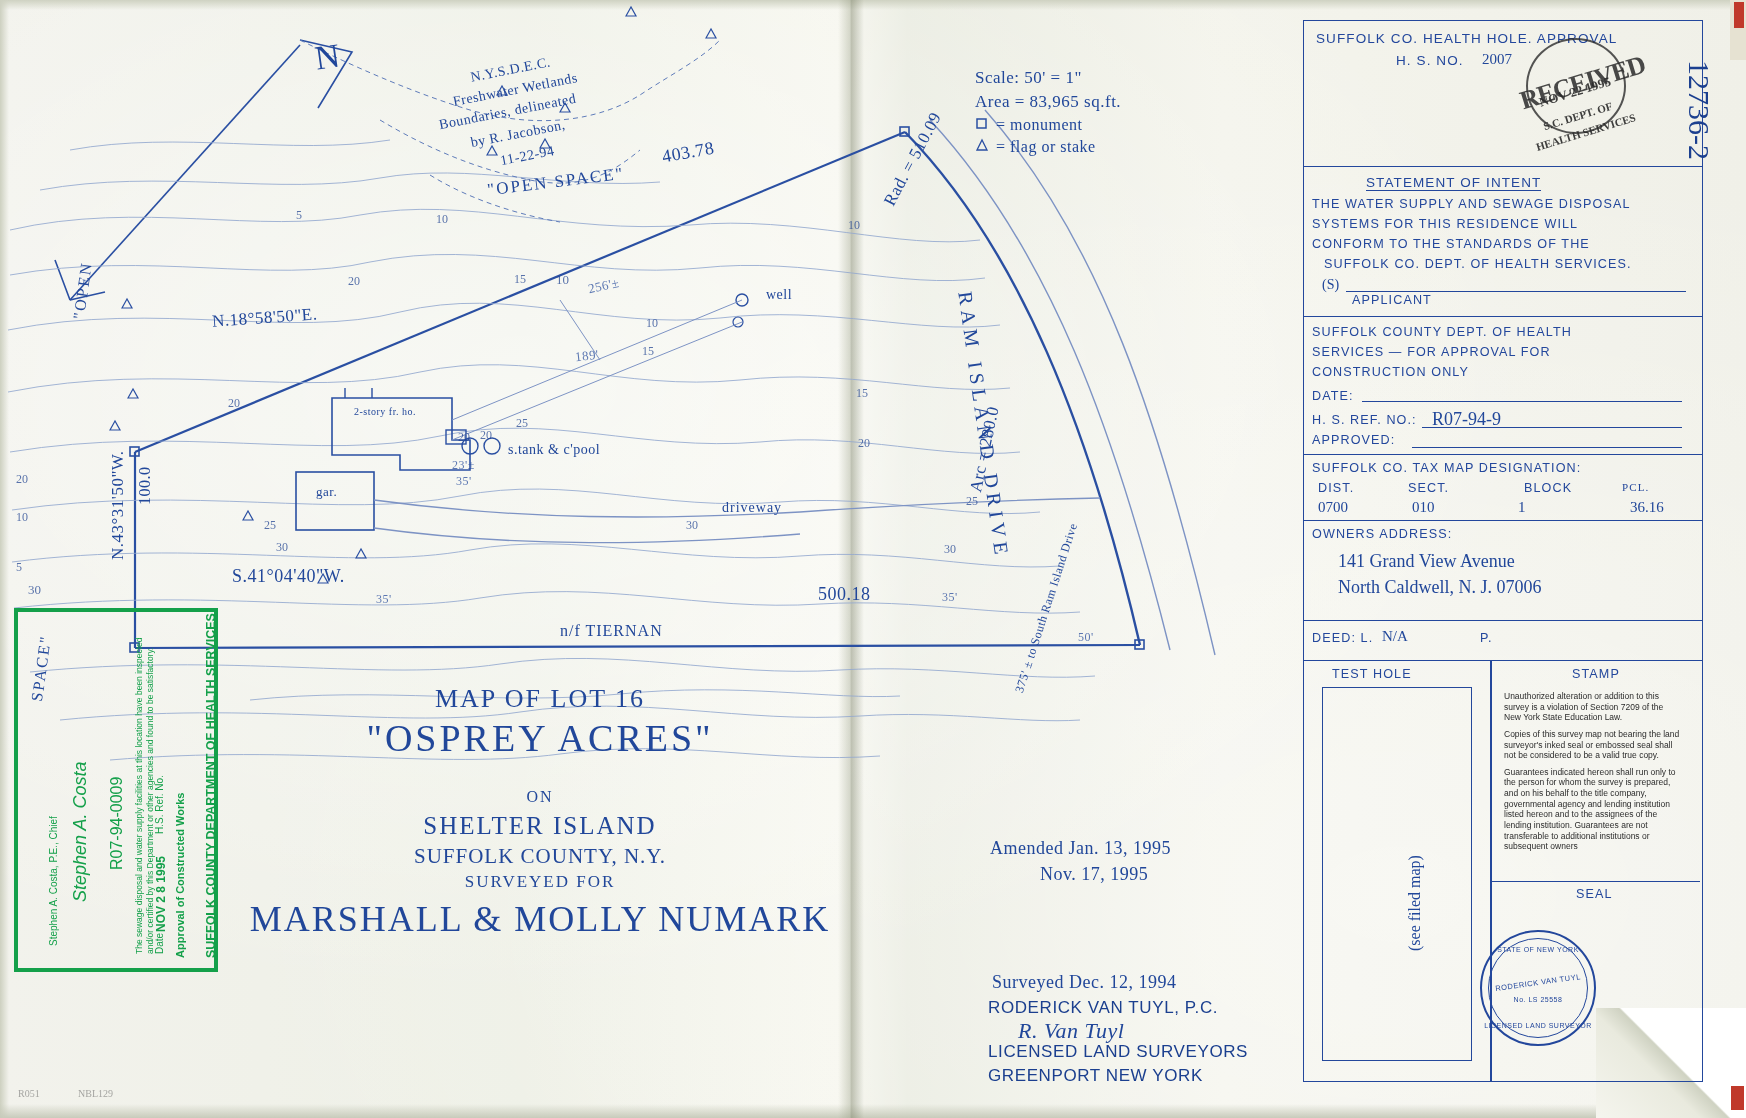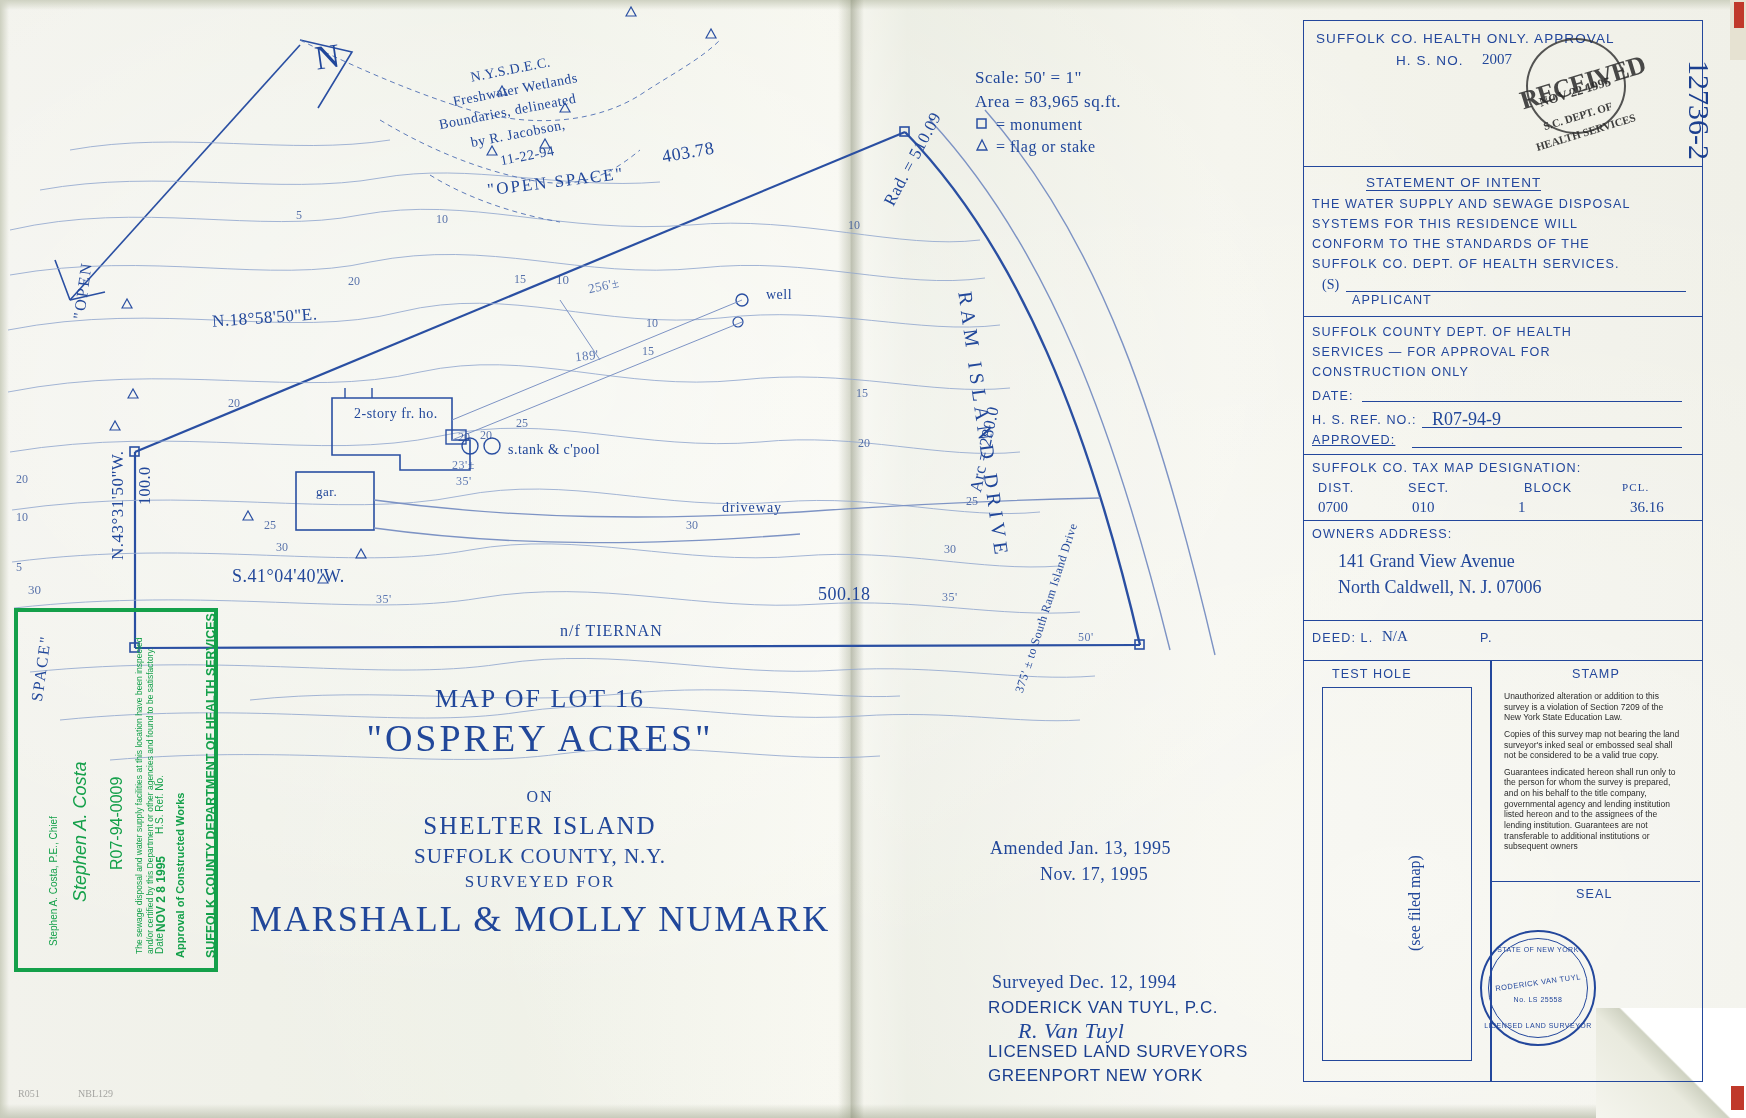--- a/index.html
+++ b/index.html
@@ -168,21 +168,21 @@
   <div class="ink ink-hand vert" style="left:108px;top:560px;font-size:17px;transform:rotate(-90deg);">N.43°31'50"W.</div>
   <div class="ink ink-hand vert" style="left:136px;top:505px;font-size:16px;transform:rotate(-90deg);">100.0</div>
   <div class="ink ink-hand" style="left:232px;top:566px;font-size:18px;">S.41°04'40"W.</div>
   <div class="ink ink-hand" style="left:818px;top:584px;font-size:18px;">500.18</div>
 
   <div class="ink ink-hand vert" style="left:880px;top:200px;font-size:17px;transform:rotate(-62deg);">Rad. = 510.09</div>
   <div class="ink ink-hand vert" style="left:966px;top:490px;font-size:17px;transform:rotate(-78deg);">Arc = 280.0</div>
   <div class="ink ink-hand vert" style="left:976px;top:290px;font-size:20px;letter-spacing:5px;transform:rotate(82deg);">RAM   ISLAND   DRIVE</div>
   <div class="ink ink-hand vert" style="left:1012px;top:690px;font-size:12px;transform:rotate(-72deg);">375' ± to South Ram Island Drive</div>
 
-  <div class="ink ink-hand" style="left:354px;top:406px;font-size:14px;">2-story fr. ho.</div>
+  <div class="ink ink-hand" style="left:354px;top:406px;font-size:10px;">2-story fr. ho.</div>
   <div class="ink ink-hand" style="left:316px;top:484px;font-size:13px;">gar.</div>
   <div class="ink ink-hand" style="left:508px;top:442px;font-size:14px;">s.tank &amp; c'pool</div>
   <div class="ink ink-hand" style="left:766px;top:287px;font-size:14px;">well</div>
   <div class="ink ink-hand" style="left:722px;top:500px;font-size:14px;letter-spacing:1px;">driveway</div>
   <div class="ink ink-hand" style="left:560px;top:622px;font-size:16px;letter-spacing:1px;">n/f TIERNAN</div>
 
   <div class="ink ink-hand faint" style="left:588px;top:278px;font-size:13px;transform:rotate(-12deg);">256'±</div>
   <div class="ink ink-hand faint" style="left:575px;top:348px;font-size:13px;transform:rotate(-6deg);">189'</div>
   <div class="ink ink-hand faint" style="left:452px;top:458px;font-size:12px;">23'±</div>
   <div class="ink ink-hand faint" style="left:456px;top:474px;font-size:12px;">35'</div>
@@ -239,46 +239,46 @@
   <div class="ink ink-hand" style="left:1018px;top:1018px;font-size:22px;font-style:italic;">R. Van Tuyl</div>
   <div class="ink" style="left:988px;top:1042px;font-size:17px;letter-spacing:.6px;font-family:'Liberation Sans',sans-serif;">LICENSED LAND SURVEYORS</div>
   <div class="ink" style="left:988px;top:1066px;font-size:17px;letter-spacing:.6px;font-family:'Liberation Sans',sans-serif;">GREENPORT       NEW YORK</div>
 
   <div class="ink vfaint" style="left:18px;top:1088px;font-size:10px;color:#555;">R051</div>
   <div class="ink vfaint" style="left:78px;top:1088px;font-size:10px;color:#555;">NBL129</div>
 
   <div id="panel">
 
     <div class="pnl-row" style="height:146px;">
-      <div class="lbl" style="position:absolute;left:12px;top:10px;font-size:13.5px;">SUFFOLK CO. HEALTH ONLY. APPROVAL</div>
+      <div class="lbl" style="position:absolute;left:12px;top:10px;font-size:13.5px;">SUFFOLK CO. HEALTH HOLE. APPROVAL</div>
       <div class="lbl" style="position:absolute;left:92px;top:32px;font-size:13.5px;">H. S. NO.</div>
       <div class="hand" style="position:absolute;left:178px;top:30px;font-size:15px;">2007</div>
     </div>
 
     <div class="pnl-row" style="height:150px;">
       <div class="lbl" style="position:absolute;left:62px;top:8px;font-size:13.5px;border-bottom:1px solid #23479c;">STATEMENT OF INTENT</div>
       <div class="lbl" style="position:absolute;left:8px;top:30px;font-size:12.6px;">THE WATER SUPPLY AND SEWAGE DISPOSAL</div>
       <div class="lbl" style="position:absolute;left:8px;top:50px;font-size:12.6px;">SYSTEMS FOR THIS RESIDENCE WILL</div>
       <div class="lbl" style="position:absolute;left:8px;top:70px;font-size:12.6px;">CONFORM TO THE STANDARDS OF THE</div>
-      <div class="lbl" style="position:absolute;left:8px;top:90px;font-size:12.6px;">SUFFOLK CO. DEPT. OF HEALTH SERVICES.</div>
+      <div class="lbl" style="position:absolute;left:20px;top:90px;font-size:12.6px;">SUFFOLK CO. DEPT. OF HEALTH SERVICES.</div>
       <div class="hand" style="position:absolute;left:18px;top:110px;font-size:14px;">(S)</div>
       <div style="position:absolute;left:42px;top:124px;width:340px;border-bottom:1px solid #23479c;"></div>
       <div class="lbl" style="position:absolute;left:48px;top:126px;font-size:12.6px;">APPLICANT</div>
     </div>
 
     <div class="pnl-row" style="height:138px;">
       <div class="lbl" style="position:absolute;left:8px;top:8px;font-size:12.6px;">SUFFOLK   COUNTY   DEPT.   OF   HEALTH</div>
       <div class="lbl" style="position:absolute;left:8px;top:28px;font-size:12.6px;">SERVICES — FOR      APPROVAL     FOR</div>
       <div class="lbl" style="position:absolute;left:8px;top:48px;font-size:12.6px;">CONSTRUCTION ONLY</div>
       <div class="lbl" style="position:absolute;left:8px;top:72px;font-size:12.6px;">DATE:</div>
       <div style="position:absolute;left:58px;top:84px;width:320px;border-bottom:1px solid #23479c;"></div>
       <div class="lbl" style="position:absolute;left:8px;top:96px;font-size:12.6px;">H. S. REF. NO.:</div>
       <div class="hand" style="position:absolute;left:128px;top:92px;font-size:18px;">R07-94-9</div>
       <div style="position:absolute;left:118px;top:110px;width:260px;border-bottom:1px solid #23479c;"></div>
-      <div class="lbl" style="position:absolute;left:8px;top:116px;font-size:12.6px;text-decoration:underline;">APPROVED:</div>
+      <div class="lbl" style="position:absolute;left:8px;top:116px;font-size:12.6px;">APPROVED:</div>
       <div style="position:absolute;left:108px;top:130px;width:270px;border-bottom:1px solid #23479c;"></div>
     </div>
 
     <div class="pnl-row" style="height:66px;">
       <div class="lbl" style="position:absolute;left:8px;top:6px;font-size:12.6px;">SUFFOLK CO. TAX MAP DESIGNATION:</div>
       <div class="lbl" style="position:absolute;left:14px;top:26px;font-size:12.6px;">DIST.</div>
       <div class="lbl" style="position:absolute;left:104px;top:26px;font-size:12.6px;">SECT.</div>
       <div class="lbl" style="position:absolute;left:196px;top:26px;font-size:12.6px;margin-left:24px;">BLOCK</div>
       <div class="lbl" style="position:absolute;left:318px;top:26px;font-size:11px;font-family:Liberation Serif, serif;">PCL.</div>
       <div class="hand" style="position:absolute;left:14px;top:44px;font-size:15px;">0700</div>

